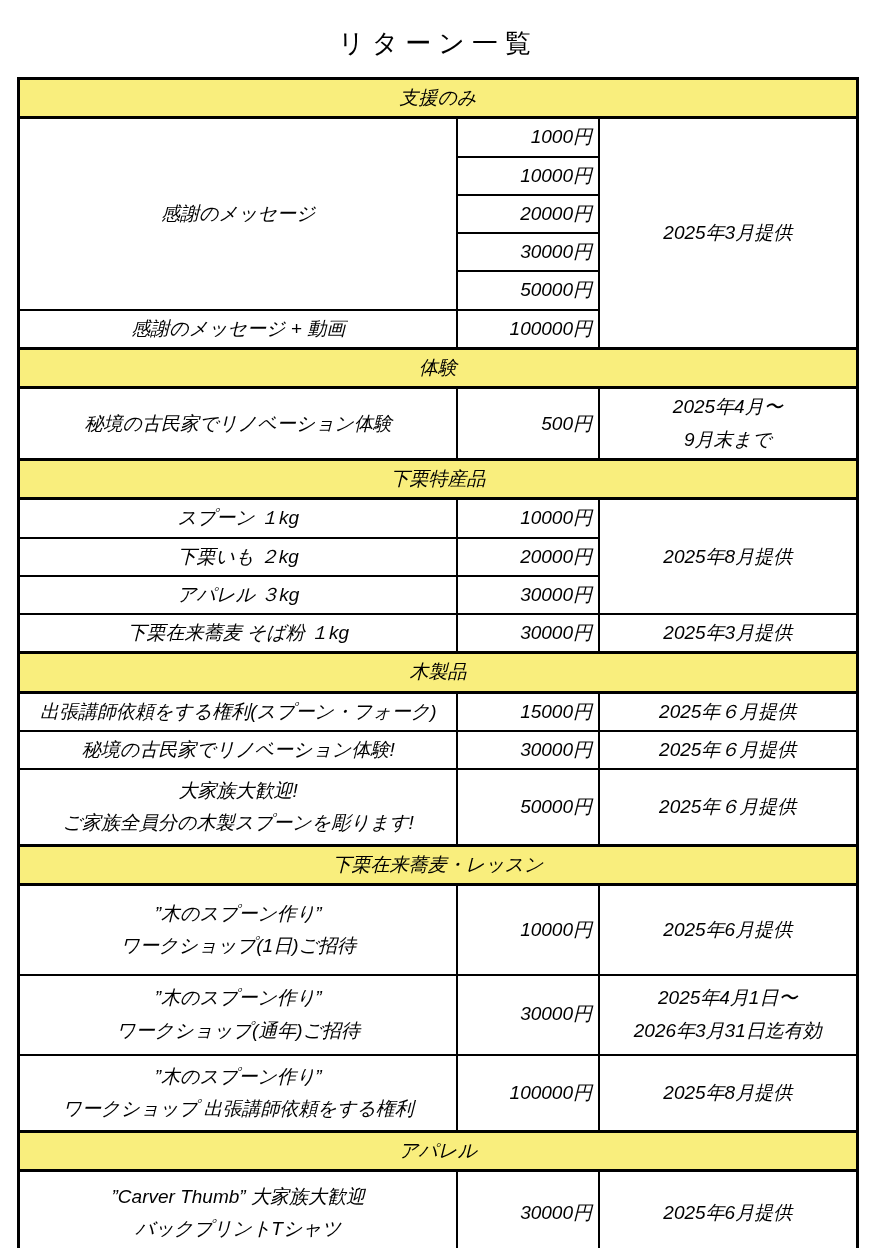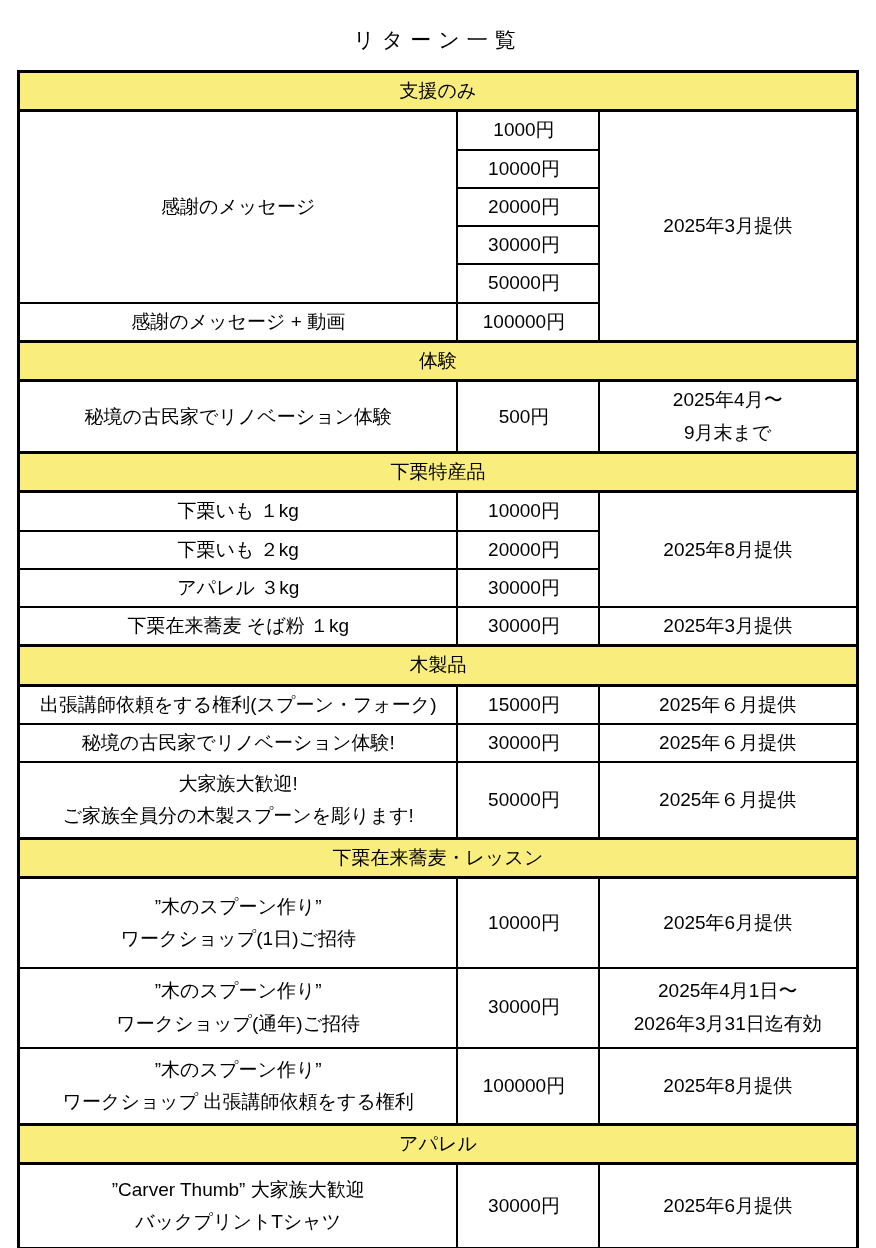--- a/index.html
+++ b/index.html
@@ -11,21 +11,21 @@
   html,body{margin:0;padding:0;}
   body{
     width:876px;height:1248px;
     background:var(--bg);
     color:var(--text);
     font-family:"Liberation Sans","DejaVu Sans",sans-serif;
   }
   .page{width:876px;box-sizing:border-box;padding-top:26px;}
   .title{
     text-align:center;
-    font-size:21px;
+    font-size:26px;
     letter-spacing:7px;
     margin-bottom:16px;
     color:var(--text);
   }
   table.rewards{
     width:838px;
     margin:0 auto;
     border-collapse:collapse;
     table-layout:fixed;
     border:3px solid var(--border);
@@ -35,30 +35,31 @@
   col.c-price{width:142px;}
   col.c-date{width:258px;}
   td{
     border:2px solid var(--border);
     text-align:center;
     vertical-align:middle;
     padding:2px 6px;
     white-space:pre-line;
     line-height:1.7;
     box-sizing:border-box;
+    font-style:italic;
   }
   tr.section td{
     background:var(--header-bg);
     border-top:3px solid var(--border);
     border-bottom:3px solid var(--border);
     font-size:19px;
   }
   td.price{
-    text-align:center;
-    padding-right:14px;
+    text-align:right;
+    padding-right:6px;
   }
   tr.h36{height:36px;} tr.h37{height:37px;} tr.h38{height:38px;}
   tr.h68{height:68px;} tr.h76{height:76px;} tr.h77{height:77px;}
   tr.h80{height:80px;} tr.h85{height:85px;} tr.h90{height:90px;}
 </style>
 </head>
 <body>
 
 <div class="page">
   <div class="title">リターン一覧</div>
@@ -103,21 +104,21 @@
         <td class="item">秘境の古民家でリノベーション体験</td>
         <td class="price">500円</td>
         <td class="date">2025年4月〜
 9月末まで</td>
       </tr>
 
       <tr class="section h37">
         <td colspan="3">下栗特産品</td>
       </tr>
       <tr class="h38">
-        <td class="item">下栗いも １kg</td>
+        <td class="item">スプーン １kg</td>
         <td class="price">10000円</td>
         <td class="date" rowspan="3">2025年8月提供</td>
       </tr>
       <tr class="h38">
         <td class="item">下栗いも ２kg</td>
         <td class="price">20000円</td>
       </tr>
       <tr class="h38">
         <td class="item">アパレル ３kg</td>
         <td class="price">30000円</td>

